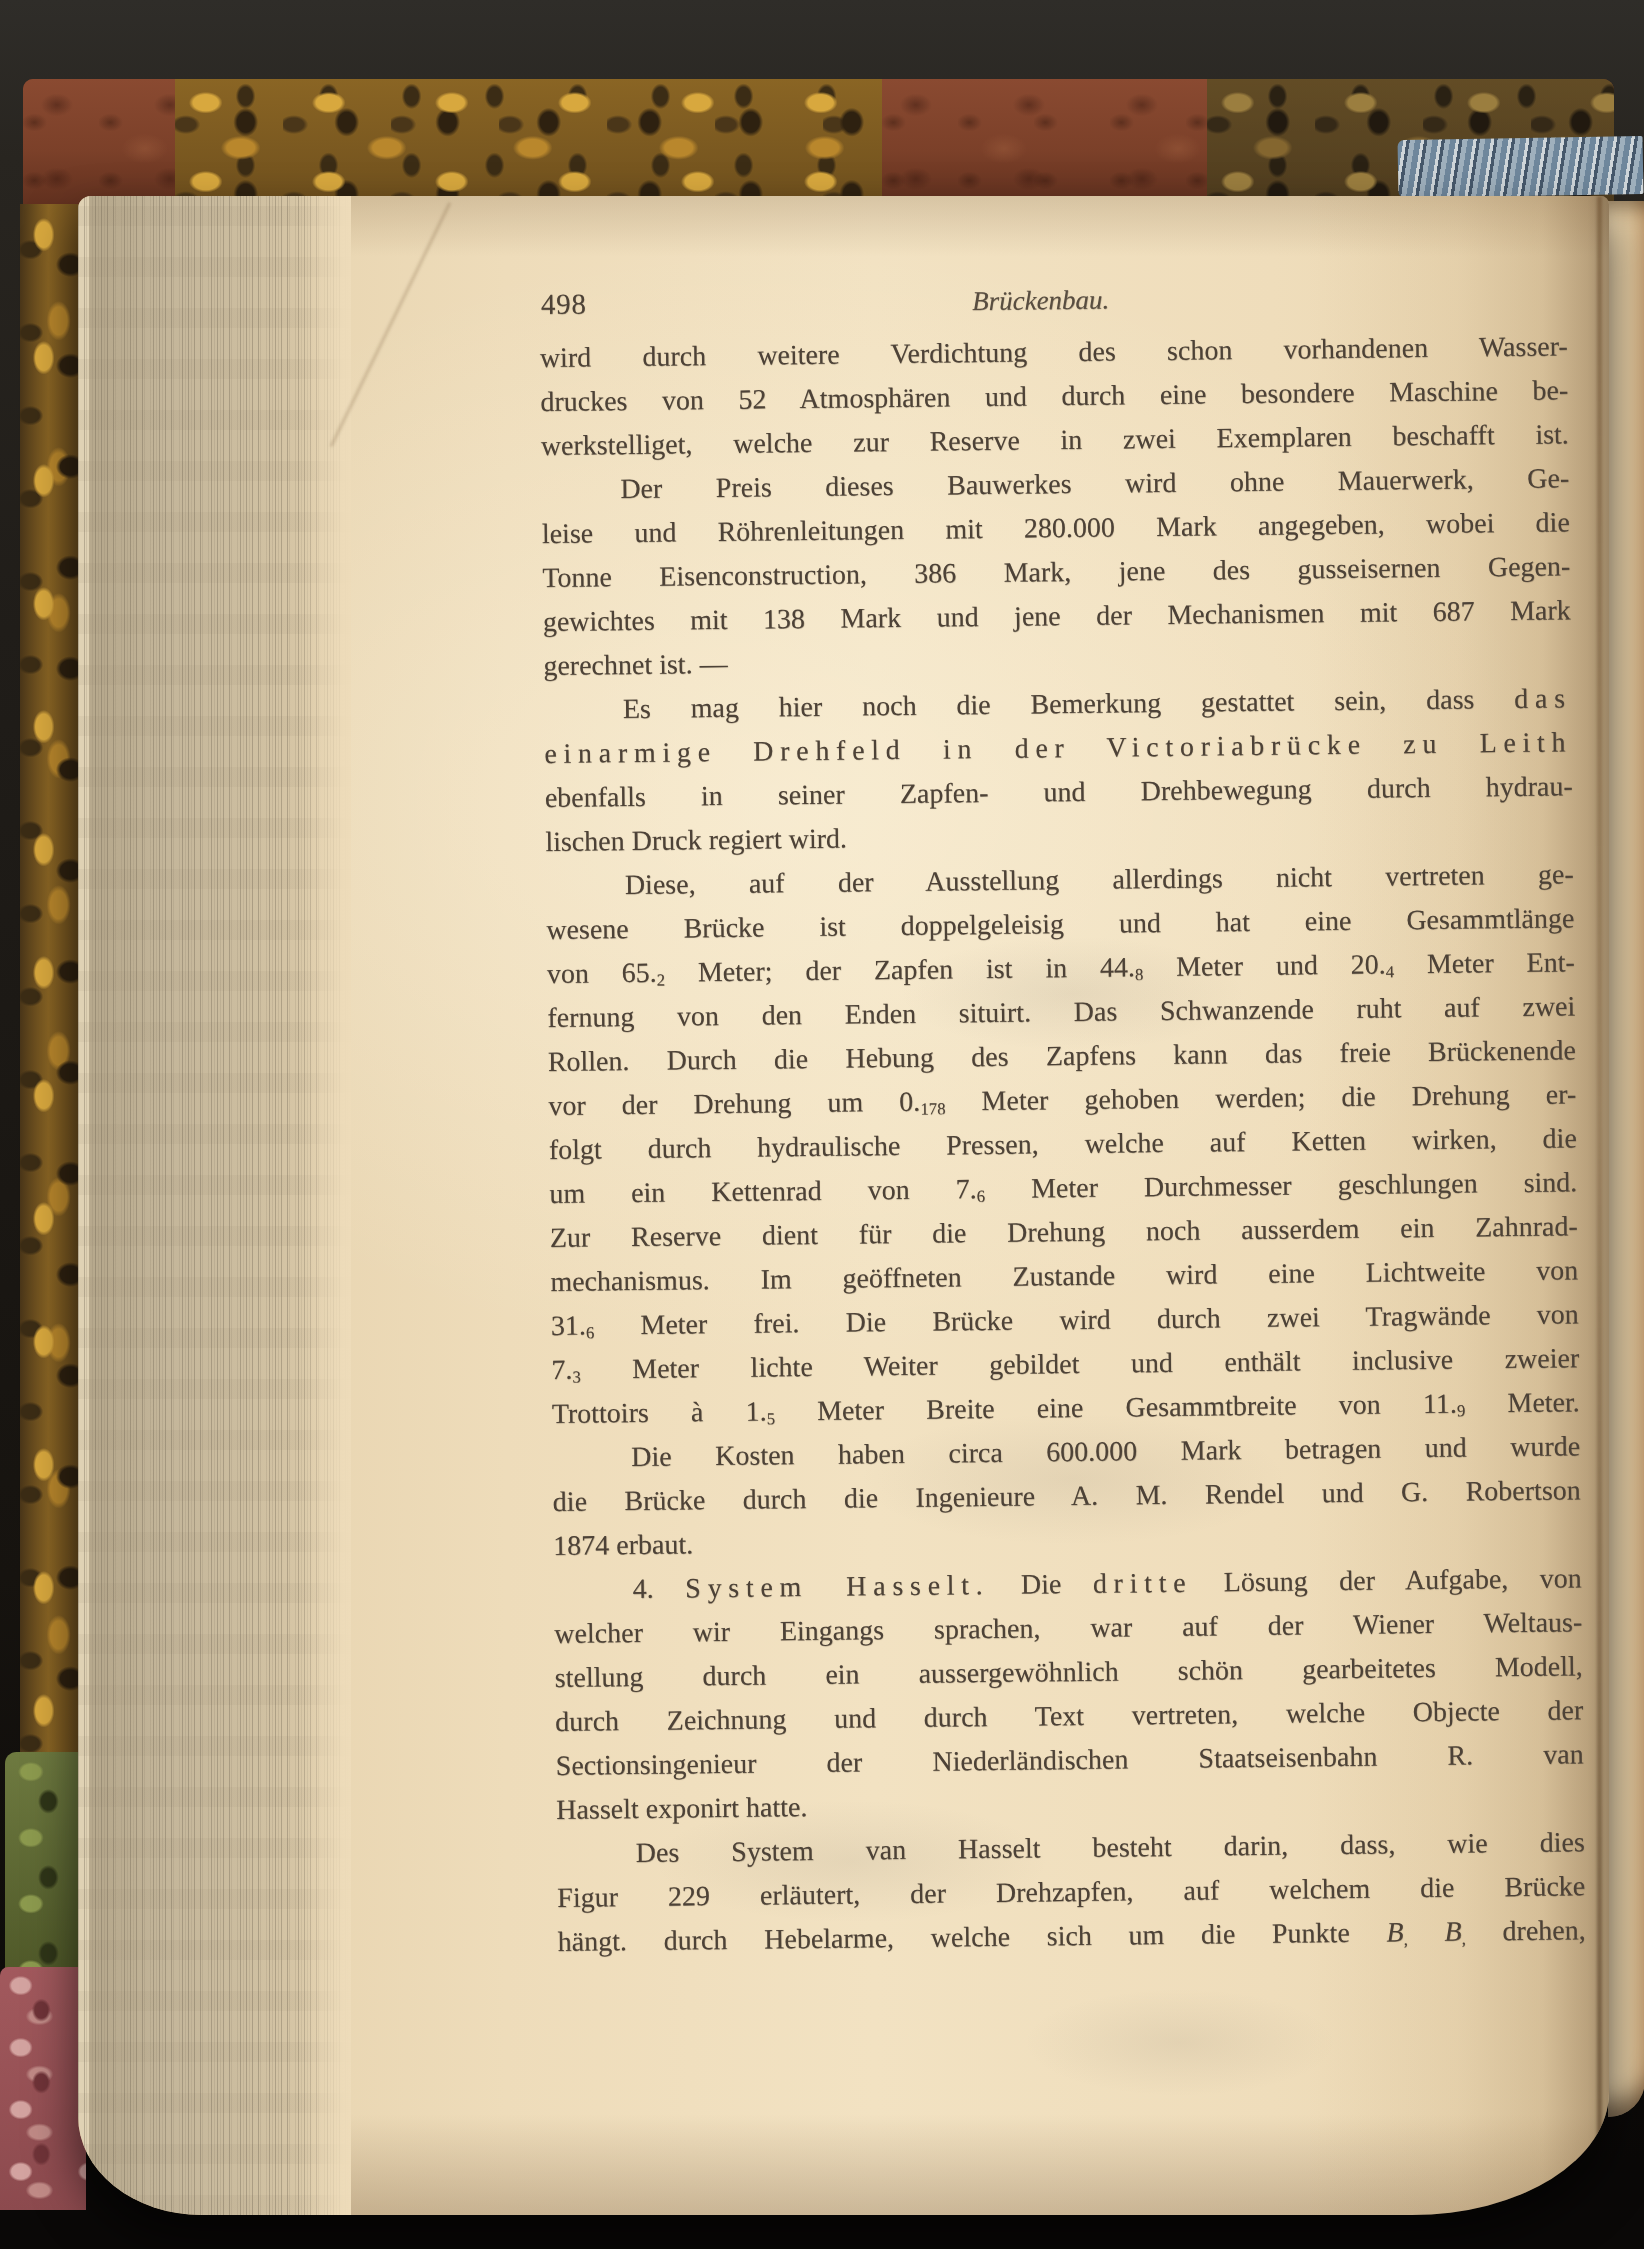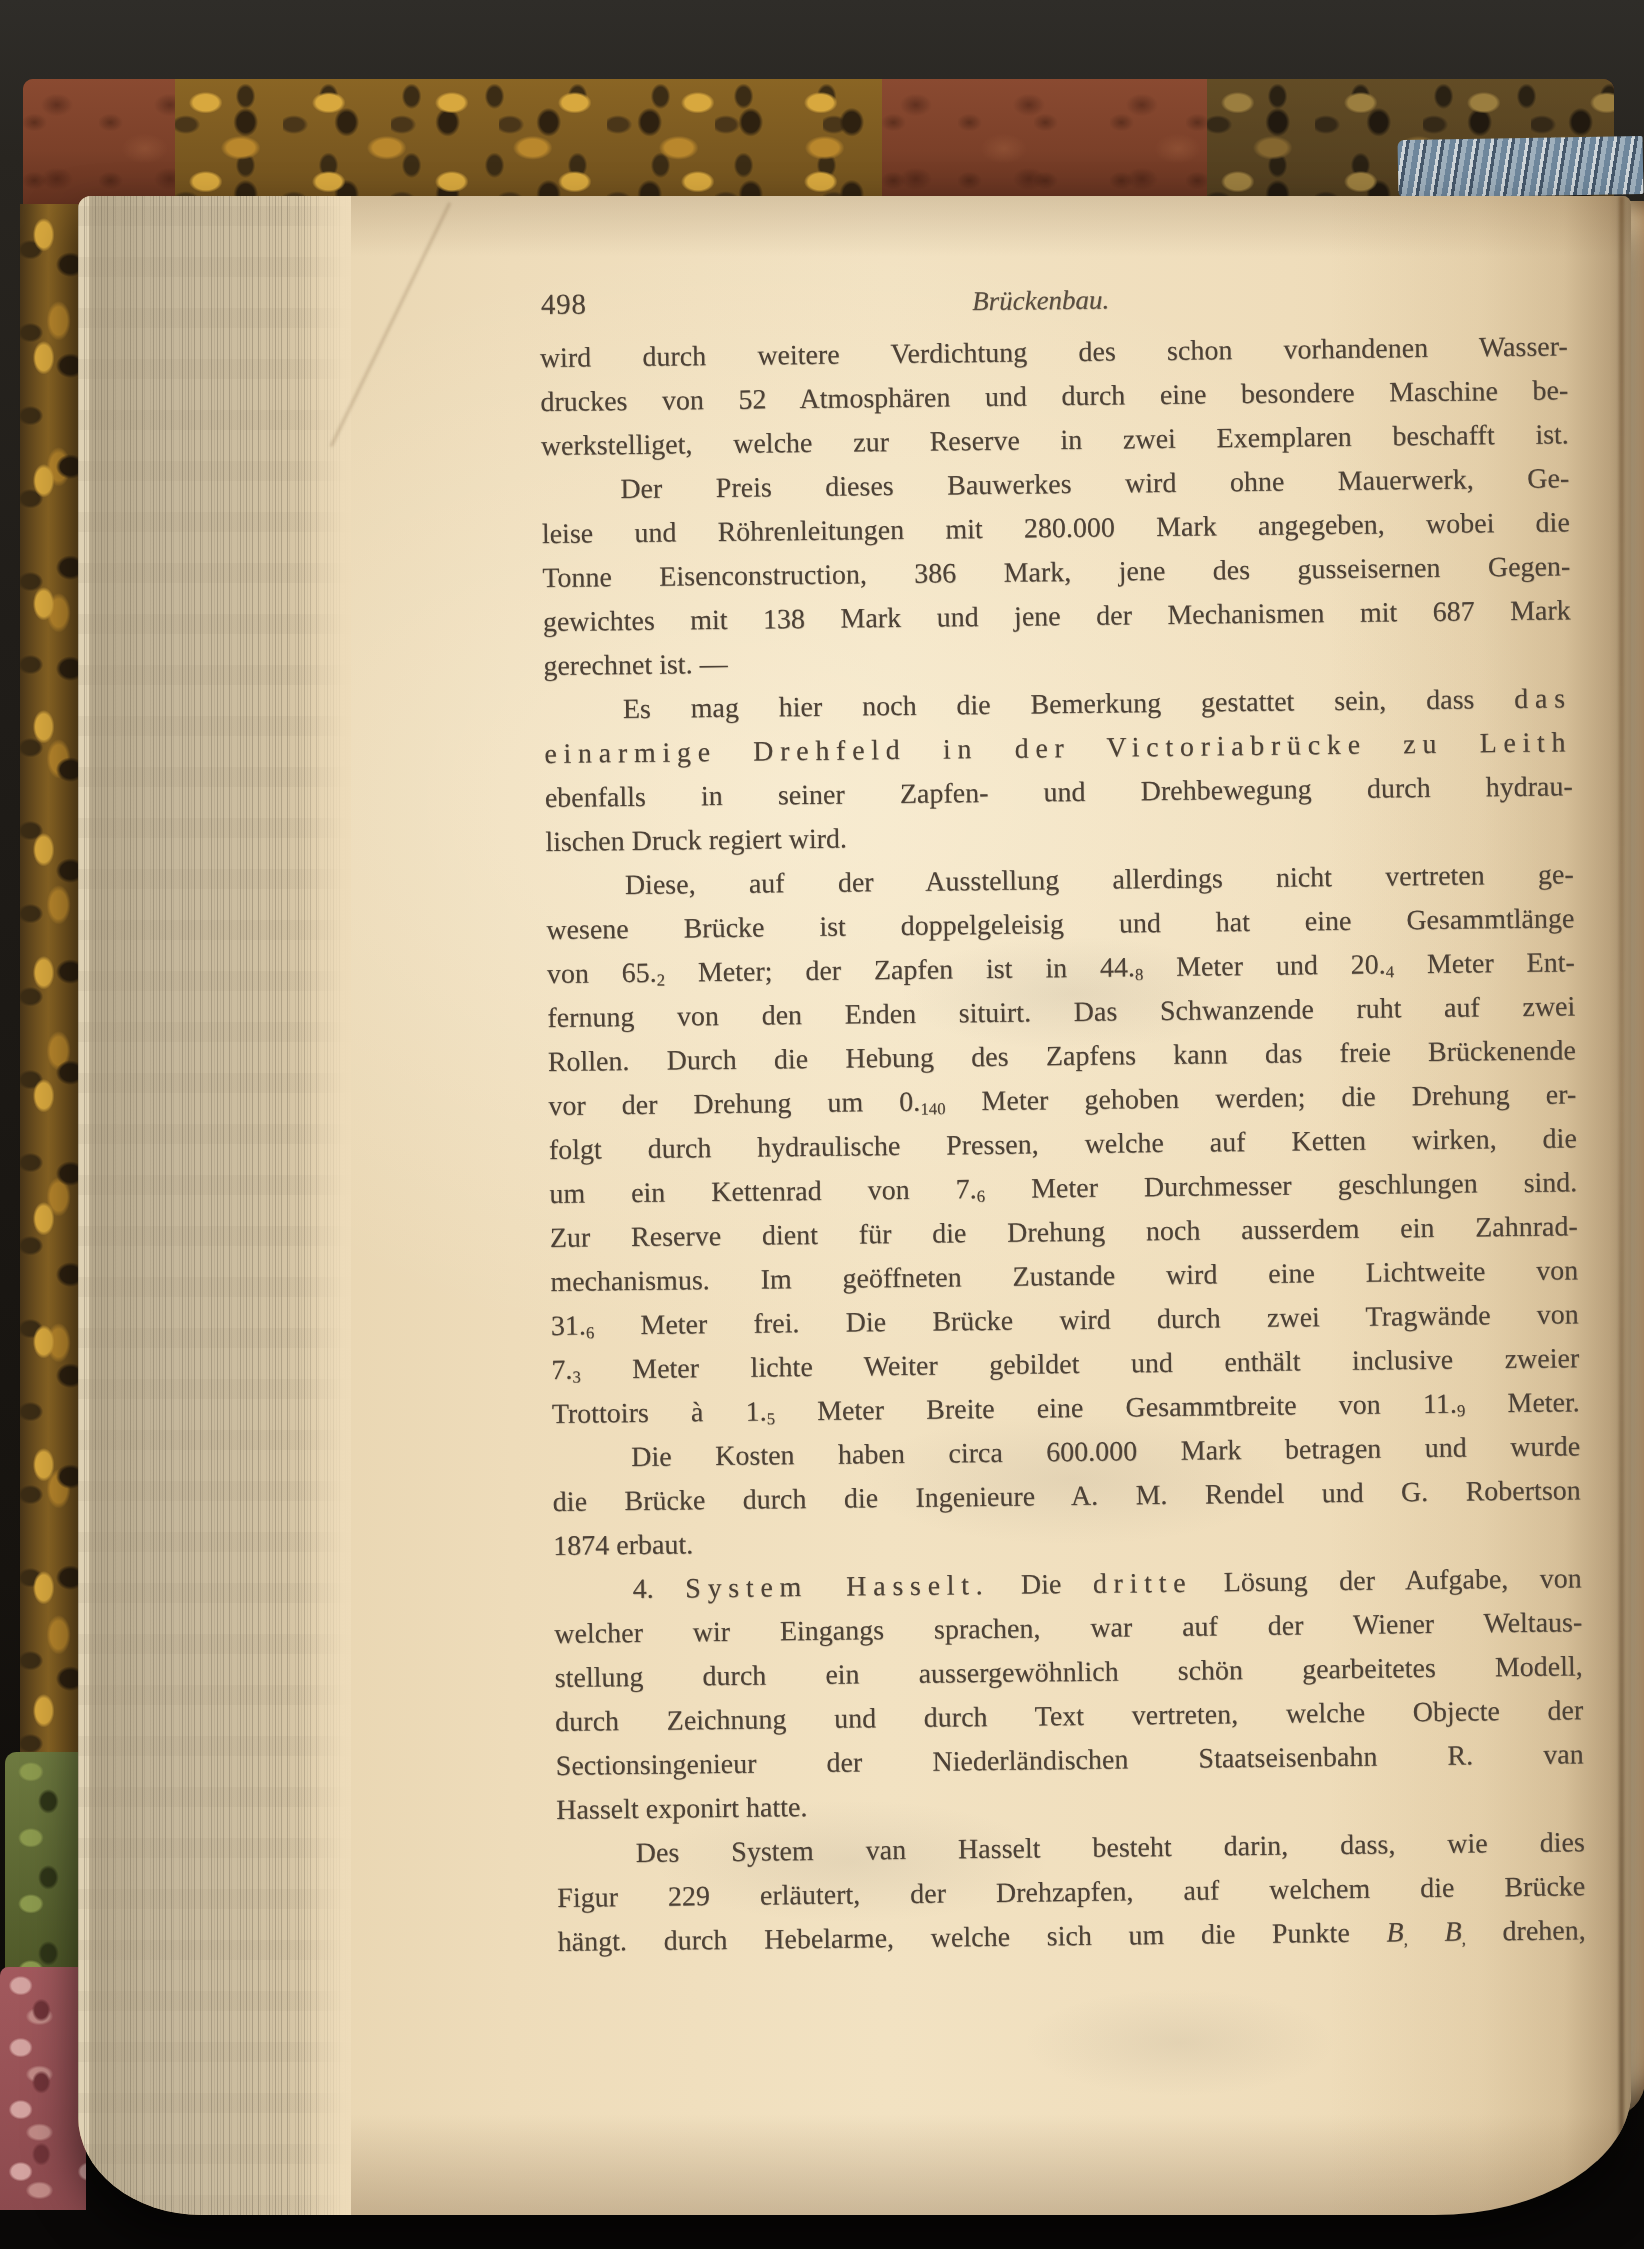--- a/index.html
+++ b/index.html
@@ -61,21 +61,21 @@
     border-radius:0 5px 74px 0; }
   
   .page { position:absolute; left:78px; top:196px; width:1531px; height:2019px; overflow:hidden;
     border-radius:13px 8.2px 197px 123px / 13px 8.2px 123px 99px;
     background:
       radial-gradient(1069px 781px at 46% 30%, rgba(255,248,228,.45), rgba(255,248,228,0) 72%),
       linear-gradient(180deg, rgba(110,80,45,.20), rgba(110,80,45,0) 3%),
       linear-gradient(0deg, rgba(100,70,40,.28), rgba(100,70,40,0) 5%),
       linear-gradient(90deg, rgba(120,90,50,.16), rgba(120,90,50,0) 7%),
       linear-gradient(90deg,#e3cfa9 0%,#eedcba 28%,#f2e2c2 52%,#efddbb 78%,#e9d5ae 100%);
-    box-shadow: 0 25px 49px rgba(0,0,0,.6); padding-left: 22px; }
+    box-shadow: 0 25px 49px rgba(0,0,0,.6); }
   .edges { position:absolute; left:0; top:0; width:273px; height:100%;
     border-bottom-left-radius:123px 99px;
     background:
       linear-gradient(90deg, rgba(238,220,186,0) 80%, rgba(238,220,186,.95) 98%),
       repeating-linear-gradient(90deg, rgba(96,86,70,.32) 0 0.8px, rgba(0,0,0,0) 0.8px 2.5px, rgba(130,118,98,.18) 2.5px 3.3px, rgba(0,0,0,0) 3.3px 5.8px),
       repeating-linear-gradient(0deg, rgba(150,135,110,.10) 0 20px, rgba(0,0,0,0) 20px 51px),
       linear-gradient(90deg,#e0d2b4 0 11.5px,#b7a98d 11.5px 28px,#c3b599 30%,#ccbd9f 60%,#d9c8a7 86%,#e7d5b3 100%); }
   .gutter { position:absolute; right:0; top:0; width:304px; height:100%;
     background: linear-gradient(90deg, rgba(140,100,55,0) 0%, rgba(140,100,55,.08) 50%, rgba(120,82,40,.18) 78%, rgba(95,62,28,.34) 93%, rgba(66,42,18,.46) 100%); }
   .fold { position:absolute; right:7.4px; top:0; width:5px; height:100%;
@@ -145,21 +145,21 @@
           <div class="line"><span>gerechnet ist. —</span></div>
           <div class="line ind j"><span>Es mag hier noch die Bemerkung gestattet sein, dass </span><span class="sp">das</span></div>
           <div class="line j"><span class="sp">einarmige Drehfeld in der Victoriabrücke zu Leith</span></div>
           <div class="line j"><span>ebenfalls in seiner Zapfen- und Drehbewegung durch hydrau-</span></div>
           <div class="line"><span>lischen Druck regiert wird.</span></div>
           <div class="line ind j"><span>Diese, auf der Ausstellung allerdings nicht vertreten ge-</span></div>
           <div class="line j"><span>wesene Brücke ist doppelgeleisig und hat eine Gesammtlänge</span></div>
           <div class="line j"><span>von 65.</span><span class="sub">2</span><span> Meter; der Zapfen ist in 44.</span><span class="sub">8</span><span> Meter und 20.</span><span class="sub">4</span><span> Meter Ent-</span></div>
           <div class="line j"><span>fernung von den Enden situirt. Das Schwanzende ruht auf zwei</span></div>
           <div class="line j"><span>Rollen. Durch die Hebung des Zapfens kann das freie Brückenende</span></div>
-          <div class="line j"><span>vor der Drehung um 0.</span><span class="sub">140</span><span> Meter gehoben werden; die Drehung er-</span></div>
+          <div class="line j"><span>vor der Drehung um 0.</span><span class="sub">178</span><span> Meter gehoben werden; die Drehung er-</span></div>
           <div class="line j"><span>folgt durch hydraulische Pressen, welche auf Ketten wirken, die</span></div>
           <div class="line j"><span>um ein Kettenrad von 7.</span><span class="sub">6</span><span> Meter Durchmesser geschlungen sind.</span></div>
           <div class="line j"><span>Zur Reserve dient für die Drehung noch ausserdem ein Zahnrad-</span></div>
           <div class="line j"><span>mechanismus. Im geöffneten Zustande wird eine Lichtweite von</span></div>
           <div class="line j"><span>31.</span><span class="sub">6</span><span> Meter frei. Die Brücke wird durch zwei Tragwände von</span></div>
           <div class="line j"><span>7.</span><span class="sub">3</span><span> Meter lichte Weiter gebildet und enthält inclusive zweier</span></div>
           <div class="line j"><span>Trottoirs à 1.</span><span class="sub">5</span><span> Meter Breite eine Gesammtbreite von 11.</span><span class="sub">9</span><span> Meter.</span></div>
           <div class="line ind j"><span>Die Kosten haben circa 600.000 Mark betragen und wurde</span></div>
           <div class="line j"><span>die Brücke durch die Ingenieure A. M. Rendel und G. Robertson</span></div>
           <div class="line"><span>1874 erbaut.</span></div>

